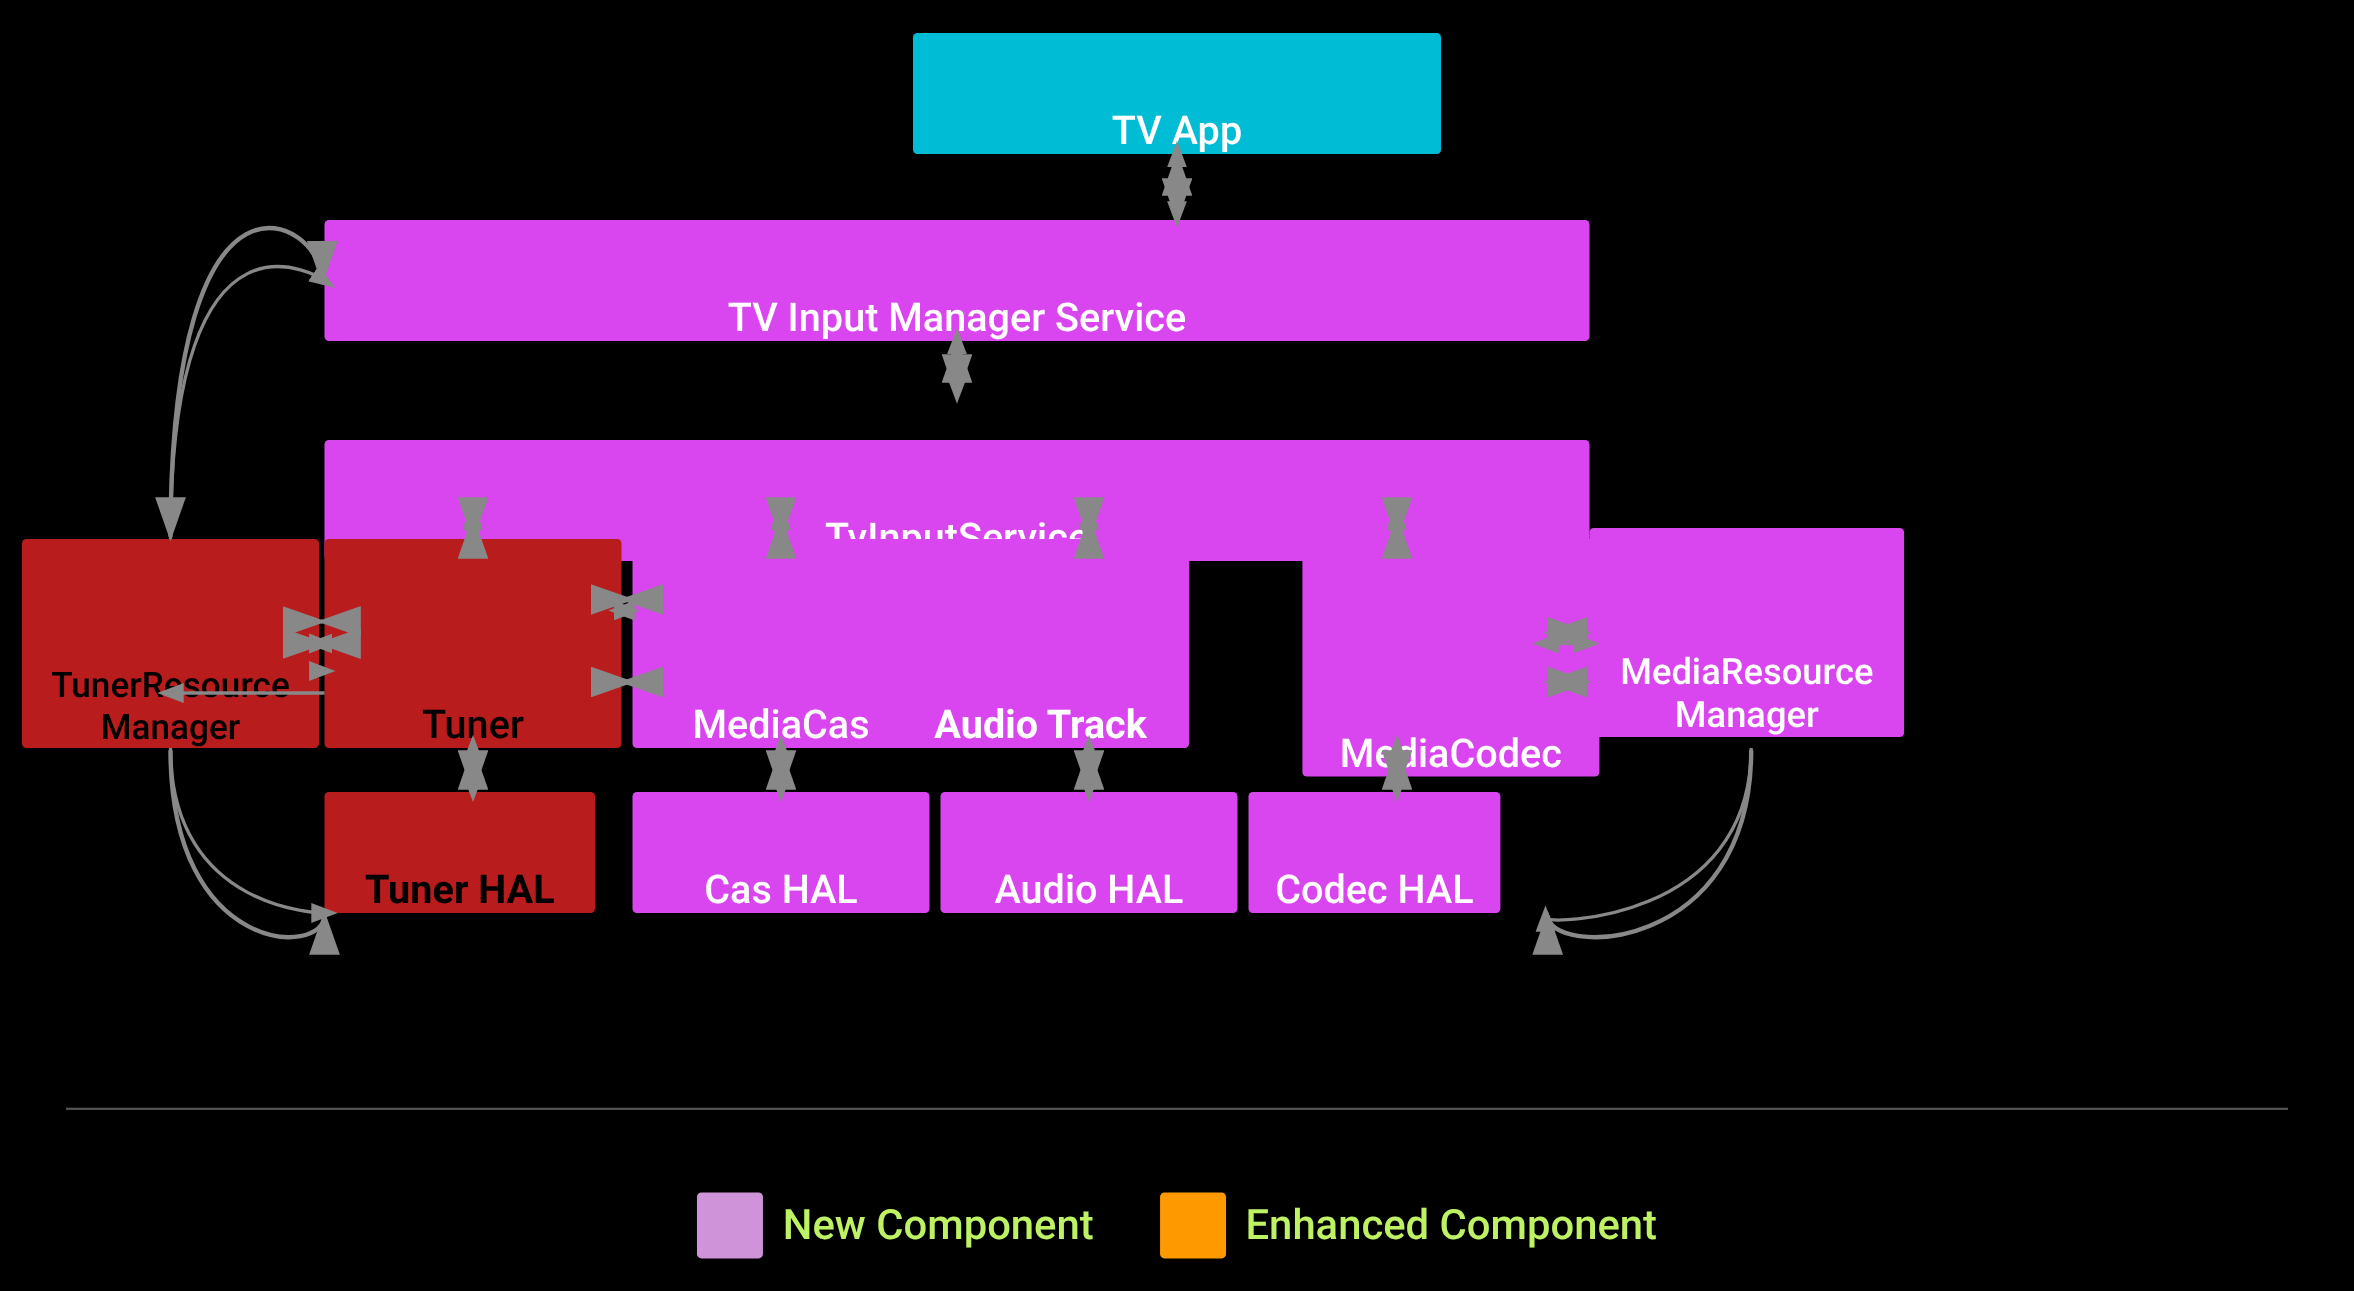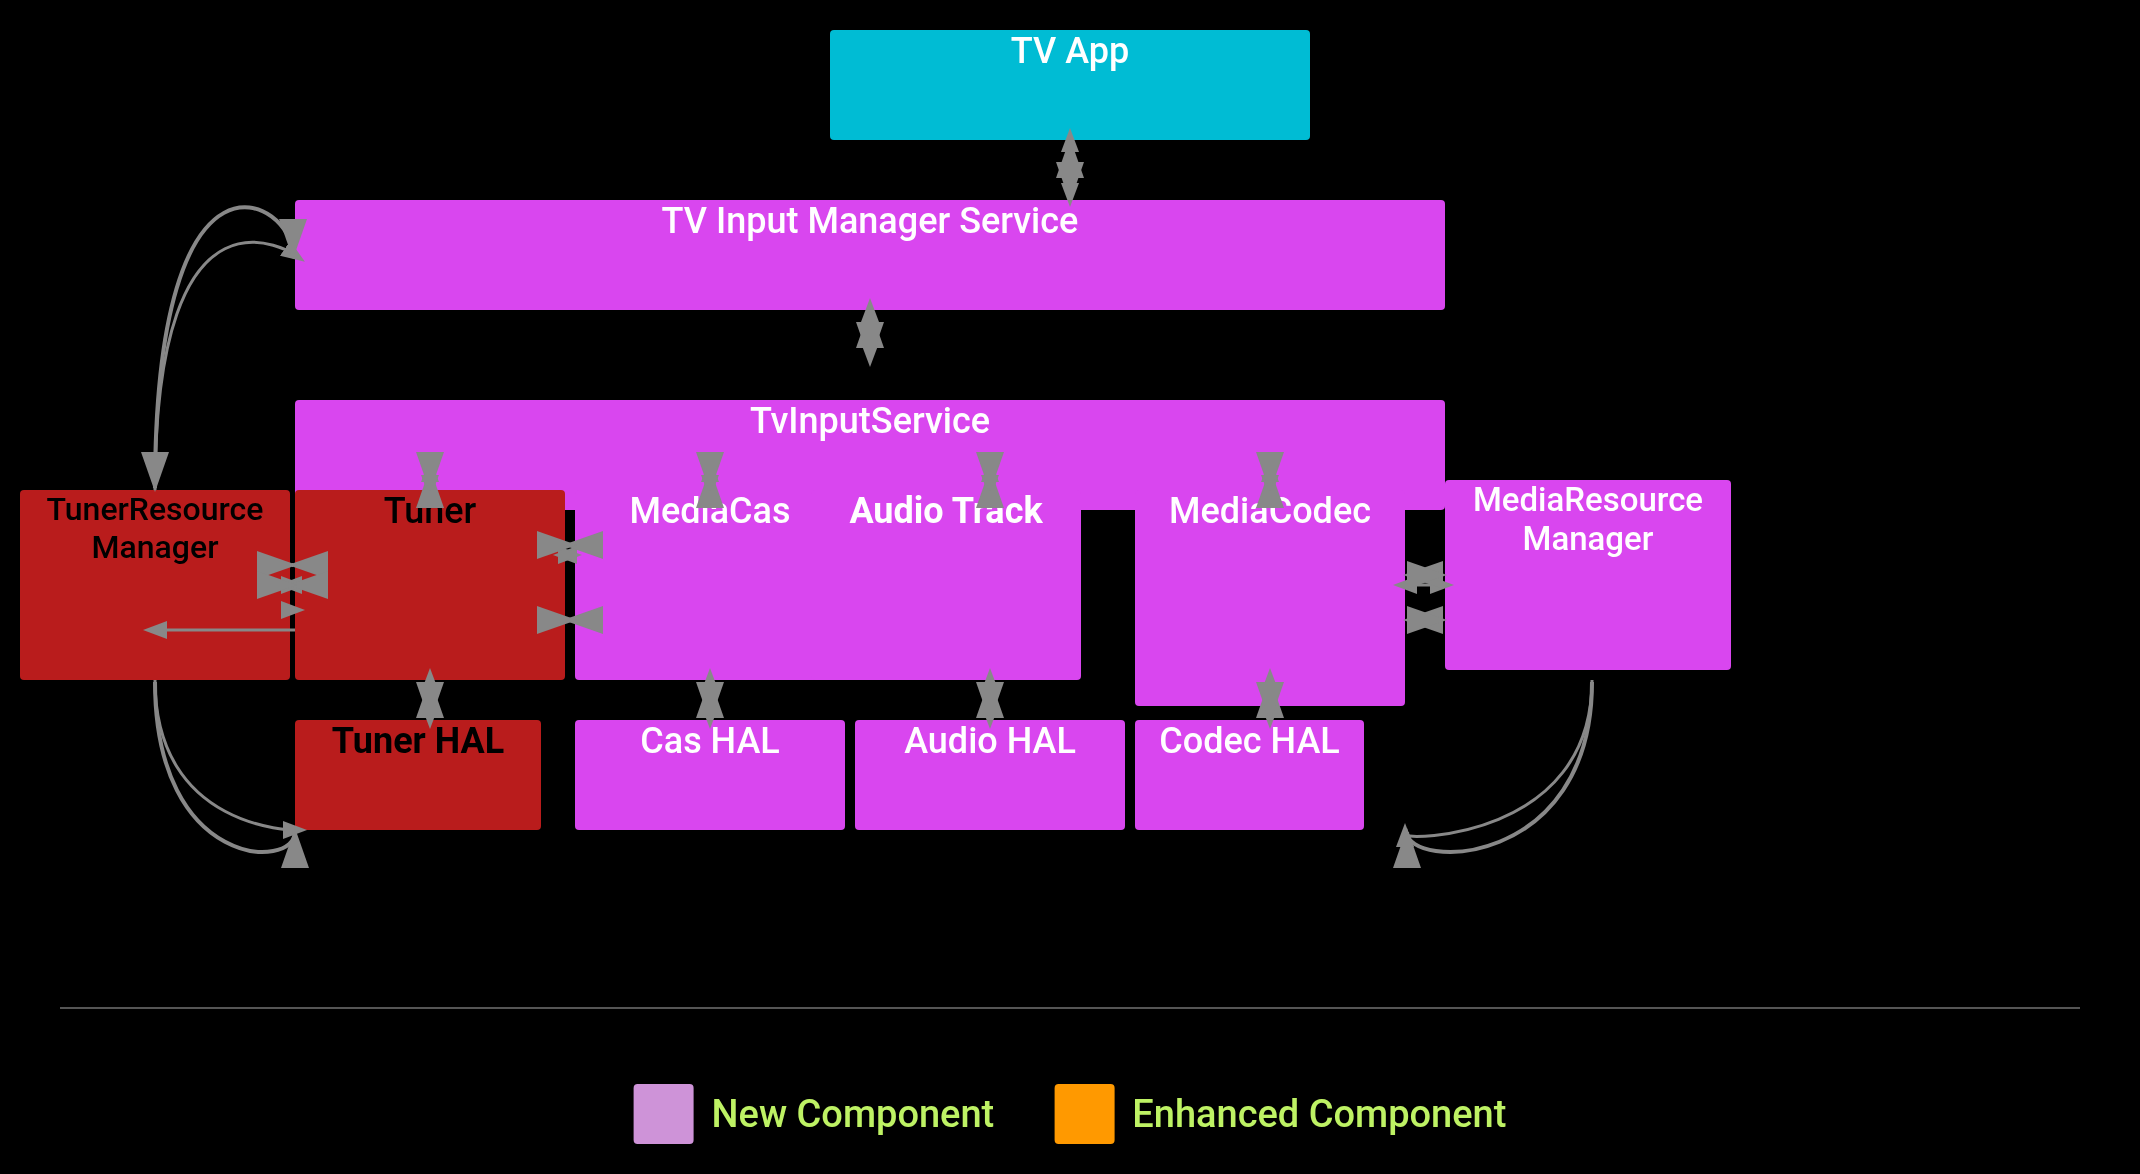--- a/index.html
+++ b/index.html
@@ -13,21 +13,21 @@
     }
     .diagram-container {
       position: absolute;
       top: 0; left: 0;
       width: 2140px;
       height: 1174px;
     }
     .box {
       position: absolute;
       display: flex;
-      align-items: flex-start;
+      align-items: flex-end;
       justify-content: center;
       text-align: center;
       font-size: 36px;
       font-weight: 500;
       color: #fff;
       border-radius: 4px;
     }
     .orange { background: #d946ef; }
     .cyan { background: #00BCD4; }
     .purple { background: #b91c1c; color: #000; }
@@ -103,21 +103,21 @@
   </div>
 
   <div class="box orange" style="left:575px; top:490px; width:270px; height:190px;">
     <span>MediaCas</span>
   </div>
 
   <div class="box orange" style="left:811px; top:490px; width:270px; height:190px;font-weight:bold;">
     <span>Audio Track</span>
   </div>
 
-  <div class="box orange" style="left:1135px; top:490px; width:270px; height:216px;">
+  <div class="box orange" style="left:1184px; top:490px; width:270px; height:216px;">
     <span>MediaCodec</span>
   </div>
 
   <div class="box orange" style="left:1445px; top:480px; width:286px; height:190px; font-size:33px;">
     <span>MediaResource<br>Manager</span>
   </div>
 
   <div class="box purple" style="left:295px; top:720px; width:246px; height:110px;font-weight:bold;">
     <span>Tuner HAL</span>
   </div>

